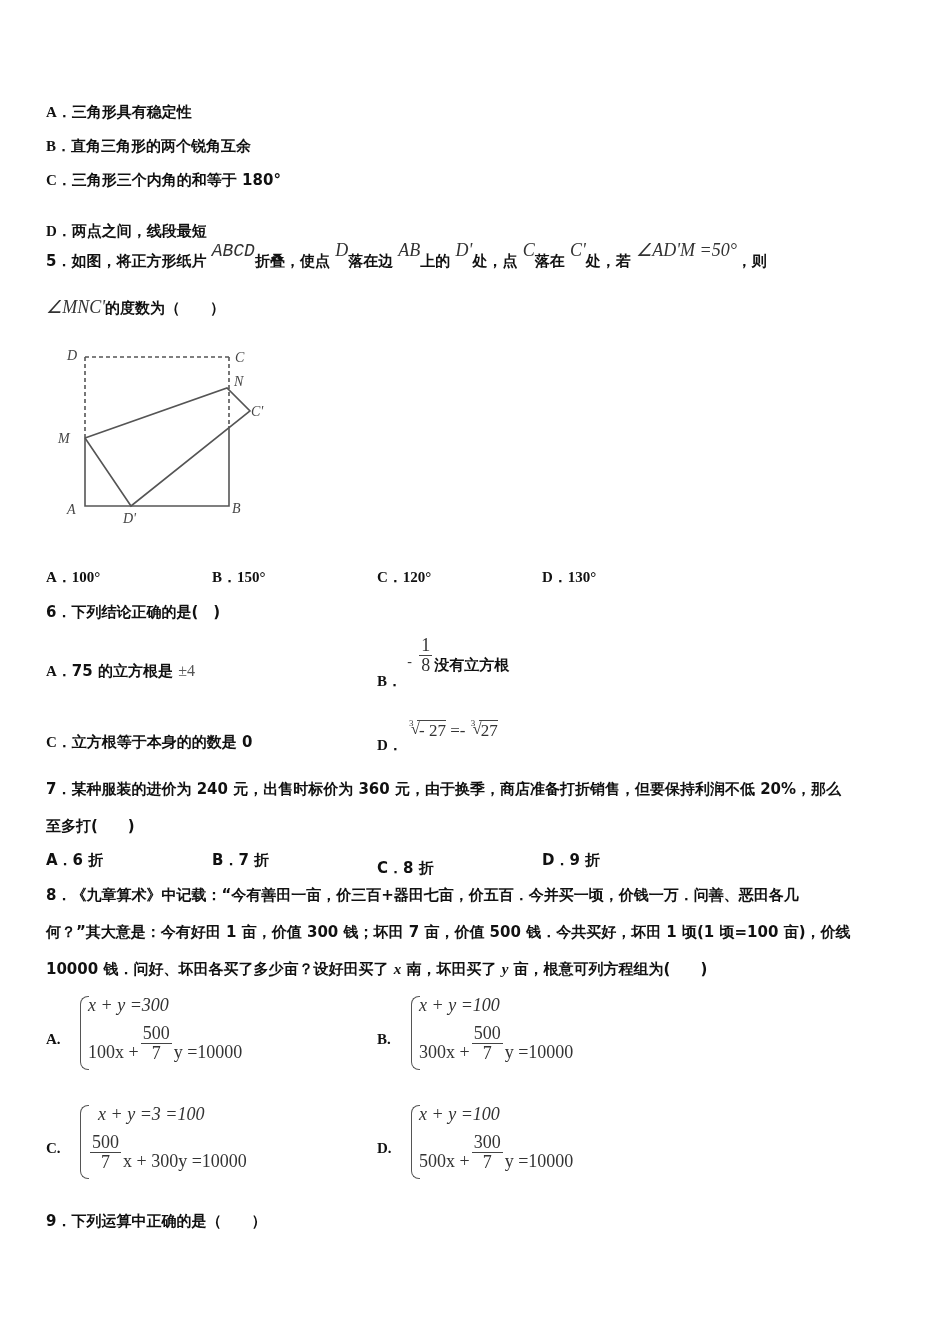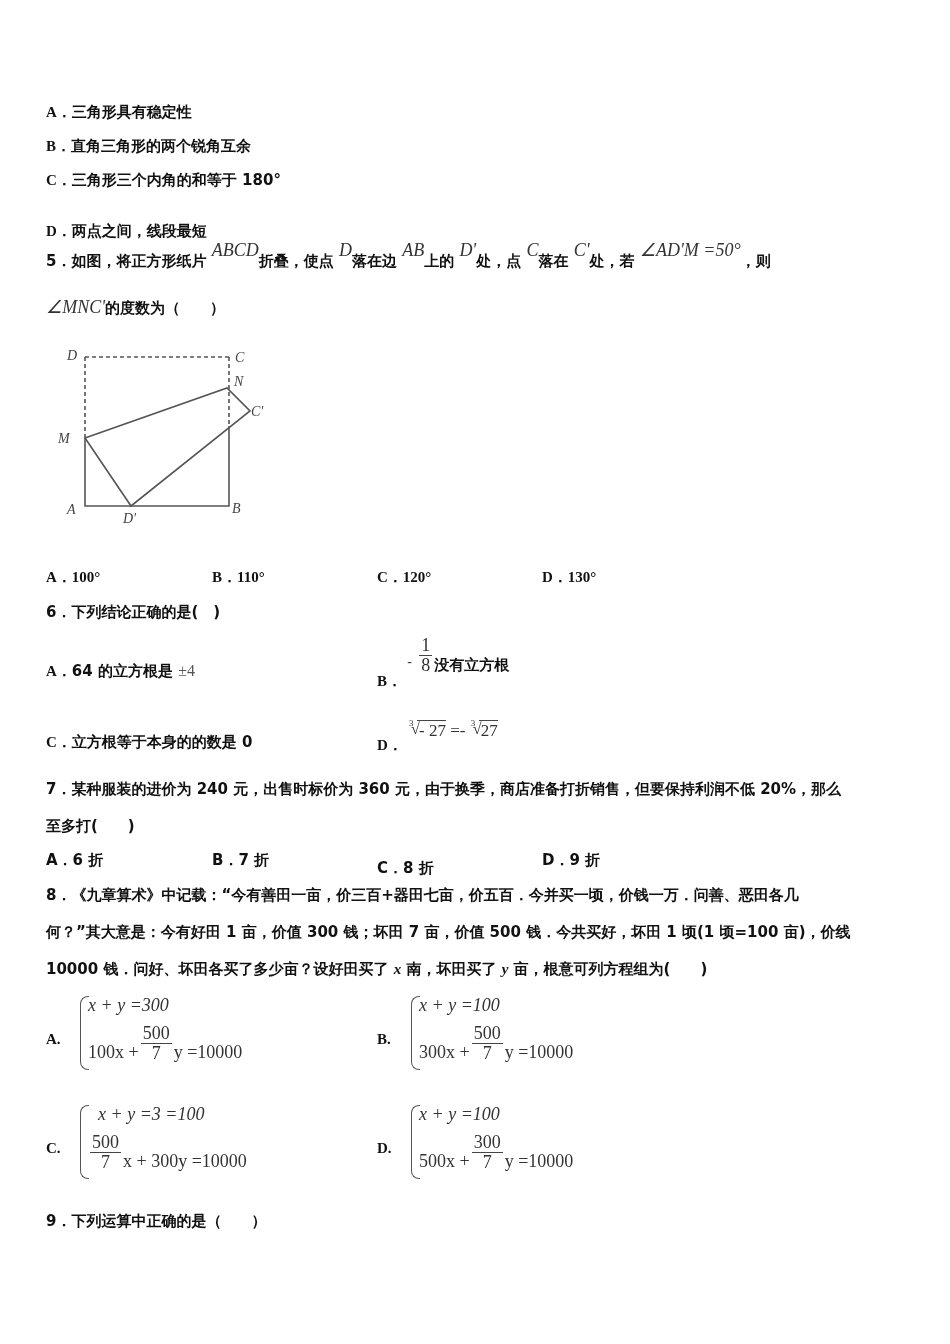--- a/index.html
+++ b/index.html
@@ -34,21 +34,21 @@
 </div>
 <div class="abs bold t15" style="left:46px;top:171px;">
   <span class="lbl">C．</span><span>三角形三个内角的和等于 180°</span>
 </div>
 <div class="abs bold t15" style="left:46px;top:222px;">
   <span class="lbl">D．</span><span>两点之间，线段最短</span>
 </div>
 
 <div class="abs bold t15" style="left:46px;top:242px;line-height:36px;">
   <span>5．</span><span>如图，将正方形纸片</span>
-  <span class="math" style="position:relative;top:-10px;">ABCD</span><span>折叠，使点</span>
+  <span class="math" style="position:relative;top:-10px;font-family:Liberation Mono, monospace;">ABCD</span><span>折叠，使点</span>
   <span class="math" style="position:relative;top:-10px;">D</span><span>落在边</span>
   <span class="math" style="position:relative;top:-10px;">AB</span><span>上的</span>
   <span class="math" style="position:relative;top:-10px;">D'</span><span>处，点</span>
   <span class="math" style="position:relative;top:-10px;">C</span><span>落在</span>
   <span class="math" style="position:relative;top:-10px;">C'</span><span>处，若</span>
   <span class="math" style="position:relative;top:-10px;font-family:Liberation Serif, serif;">∠AD'M =50°</span><span>，则</span>
 </div>
 <div class="abs bold t15" style="left:46px;top:296px;">
   <span class="math">∠MNC'</span><span>的度数为（　　）</span>
 </div>
@@ -69,29 +69,29 @@
       <text x="196" y="74">C'</text>
       <text x="3" y="101">M</text>
       <text x="12" y="172">A</text>
       <text x="68" y="181">D'</text>
       <text x="177" y="171">B</text>
     </g>
   </svg>
 </div>
 
 <div class="abs bold lbl" style="left:46px;top:568px;"><span>A．</span><span>100°</span></div>
-<div class="abs bold lbl" style="left:212px;top:568px;"><span>B．</span><span>110°</span></div>
+<div class="abs bold lbl" style="left:212px;top:568px;"><span>B．</span><span>150°</span></div>
 <div class="abs bold lbl" style="left:377px;top:568px;"><span>C．</span><span>120°</span></div>
 <div class="abs bold lbl" style="left:542px;top:568px;"><span>D．</span><span>130°</span></div>
 
 <div class="abs bold t15" style="left:46px;top:603px;">
   <span>6．</span><span>下列结论正确的是(　)</span>
 </div>
 <div class="abs bold t15" style="left:46px;top:662px;">
-  <span class="lbl">A．</span><span>64 的立方根是</span>
+  <span class="lbl">A．</span><span>75 的立方根是</span>
   <span class="mathr" style="font-size:16px;color:#555;">±4</span>
 </div>
 <div class="abs bold t15" style="left:377px;top:636px;">
   <span class="lbl" style="position:relative;top:26px;">B．</span>
   <span class="mathr" style="position:relative;top:6px;font-size:14px;">-</span>
   <span class="frac mathr"><span class="num" style="border-bottom-color:#444;">1</span><span class="den">8</span></span><span style="position:relative;top:10px;">没有立方根</span>
 </div>
 <div class="abs bold t15" style="left:46px;top:733px;text-align:center;">
   <span class="lbl">C．</span><span>立方根等于本身的的数是 0</span>
 </div>

